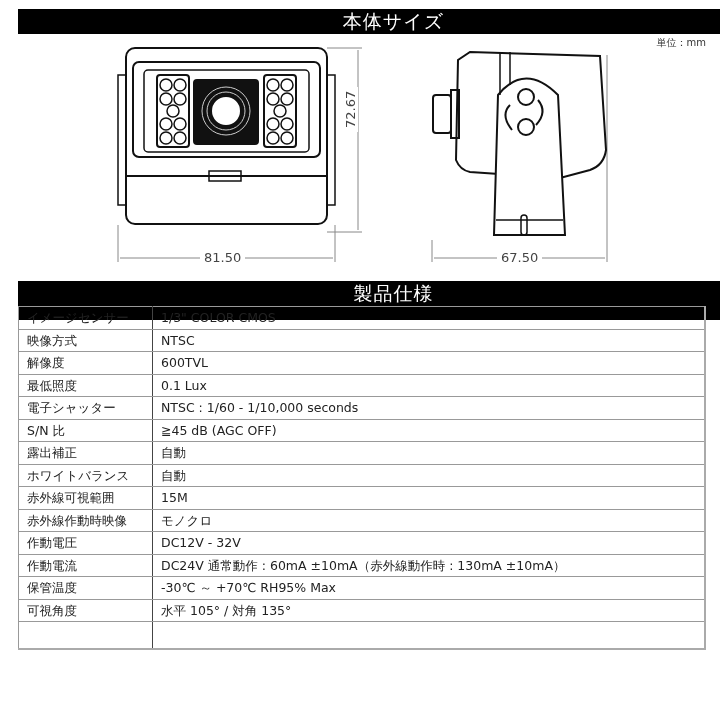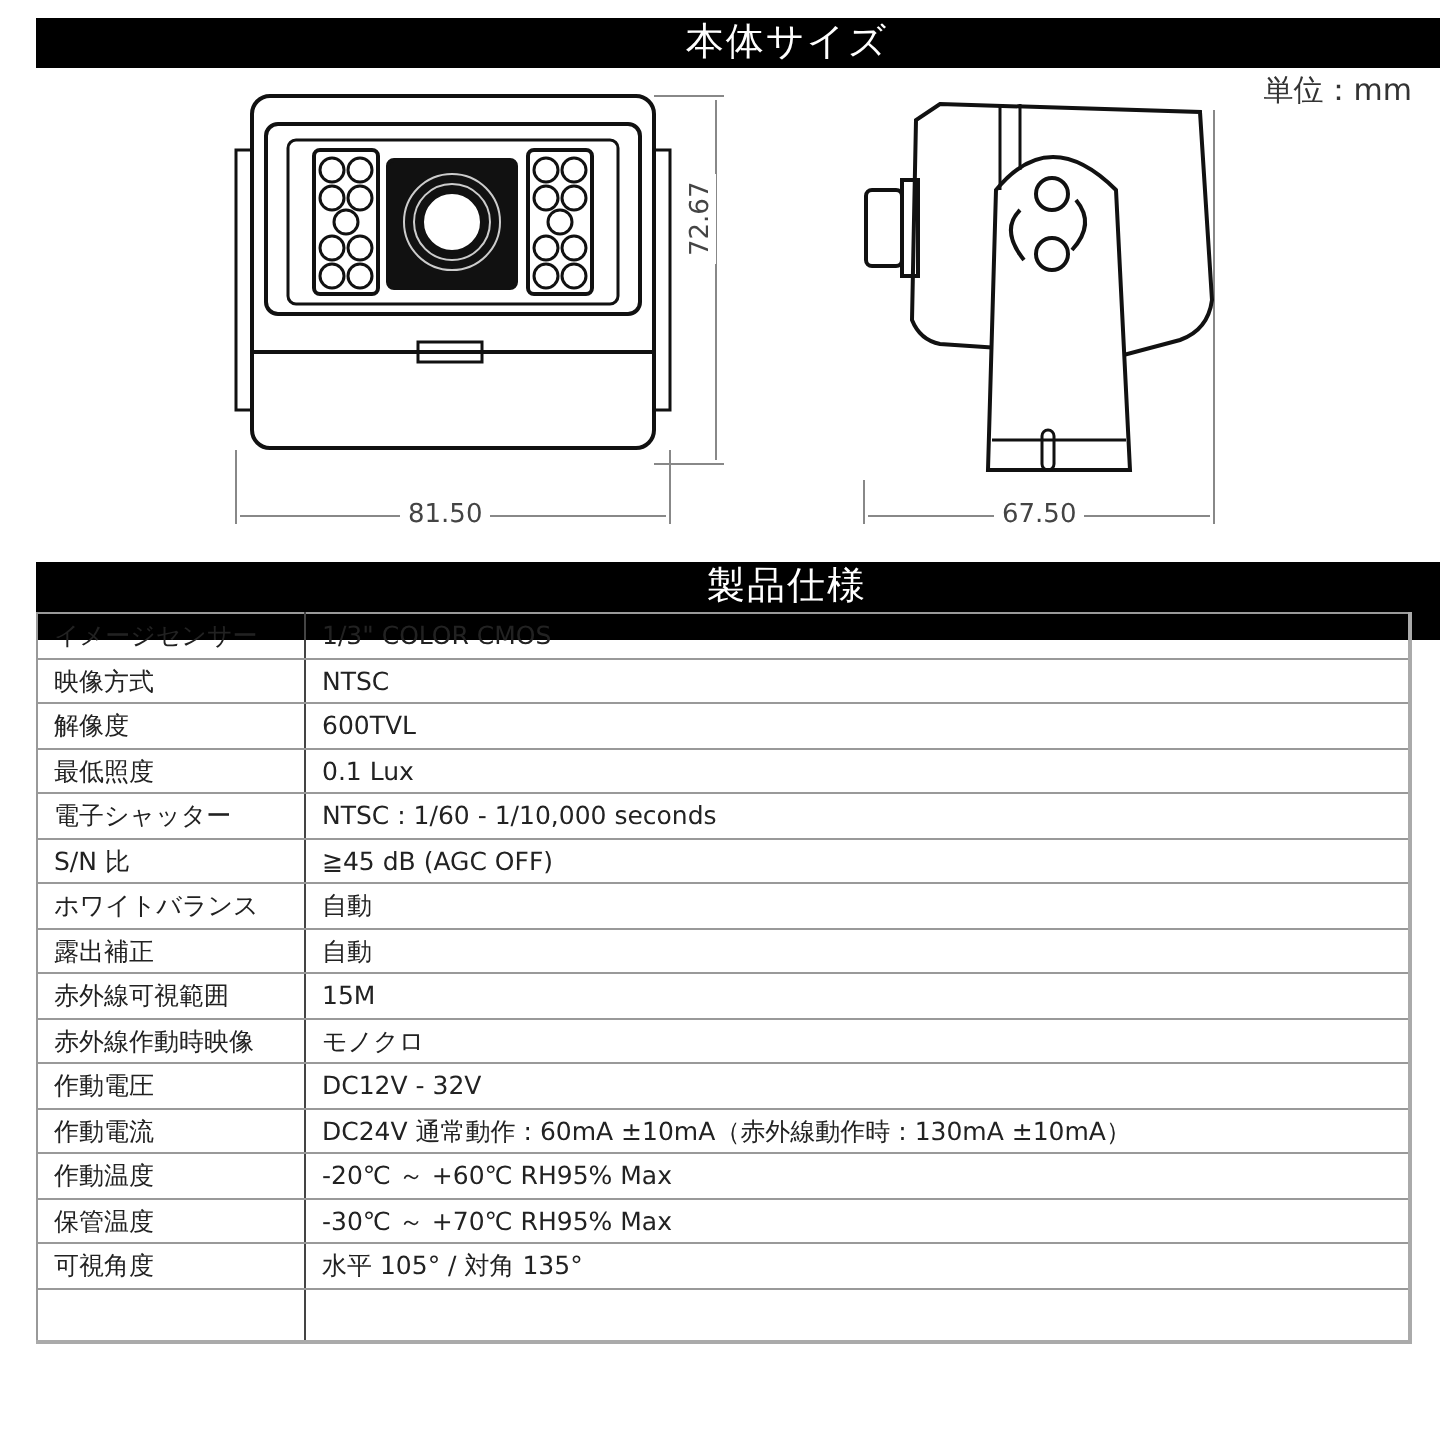--- a/index.html
+++ b/index.html
@@ -2,21 +2,21 @@
 <html><head>
 <meta charset="utf-8">
 <style>
   html, body { margin:0; padding:0; background:#fff; }
   body { width:720px; height:720px; position:relative; overflow:hidden;
          font-family:"DejaVu Sans","Liberation Sans",sans-serif; color:#222; }
   .bar { position:absolute; left:18px; width:687px; background:#000; color:#fff;
          text-align:center; font-size:19px; line-height:24px; font-weight:300; letter-spacing:1px;padding-left:32px; }
   #bar1 { top:9px; height:25px; }
   #bar2 { top:281px; height:39px; }
-  .unit { position:absolute; right:14px; top:36px; font-size:15px; color:#333; }
+  .unit { position:absolute; right:14px; top:36px; font-size:10px; color:#333; }
   .dim { position:absolute; font-size:13px; color:#444; background:#fff; padding:0 4px; }
   svg { position:absolute; left:0; top:0; }
   table { position:absolute; left:18px; top:306px; width:688px; border-collapse:collapse;
           font-size:12.5px; }
   td { border:1px solid #999; height:21.5px; padding:0 0 0 8px; white-space:nowrap; line-height:21px; }
   td.k { width:125px; border-right:1px solid #444; }
   table { border-left:1px solid #555; border-right:2px solid #aaa; border-bottom:2px solid #aaa; }
 </style>
 </head>
 <body>
@@ -116,48 +116,44 @@
       </tr>
     <tr>
         <td class="k">電子シャッター</td>
         <td>NTSC : 1/60 - 1/10,000 seconds</td>
       </tr>
     <tr>
         <td class="k">S/N 比</td>
         <td>≧45 dB (AGC  OFF)</td>
       </tr>
     <tr>
-        <td class="k">ホワイトバランス</td>
+        <td class="k">露出補正</td>
         <td>自動</td>
       </tr>
     <tr>
-        <td class="k">露出補正</td>
+        <td class="k">ホワイトバランス</td>
         <td>自動</td>
       </tr>
     <tr>
         <td class="k">赤外線可視範囲</td>
         <td>15M</td>
       </tr>
     <tr>
         <td class="k">赤外線作動時映像</td>
         <td>モノクロ</td>
       </tr>
     <tr>
         <td class="k">作動電圧</td>
         <td>DC12V - 32V</td>
       </tr>
     <tr>
         <td class="k">作動電流</td>
         <td>DC24V 通常動作 : 60mA ±10mA（赤外線動作時 : 130mA ±10mA）</td>
       </tr>
     <tr>
-        <td class="k">作動温度</td>
-        <td>-20℃ ～ +60℃  RH95%  Max</td>
-      </tr>
-    <tr>
         <td class="k">保管温度</td>
         <td>-30℃ ～ +70℃  RH95%  Max</td>
       </tr>
     <tr>
         <td class="k">可視角度</td>
         <td>水平 105°  / 対角 135°</td>
       </tr>
     <tr style="height:27px">
         <td class="k"></td>
         <td></td>

